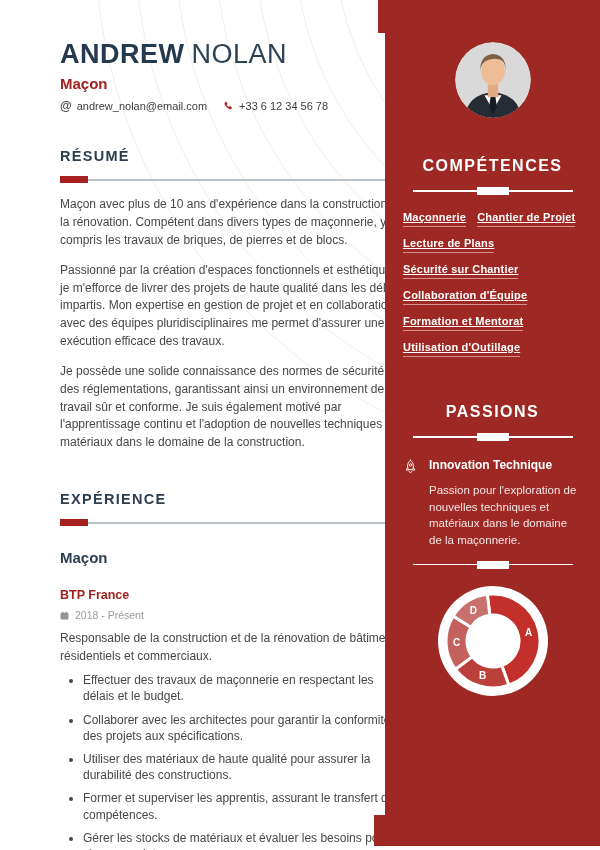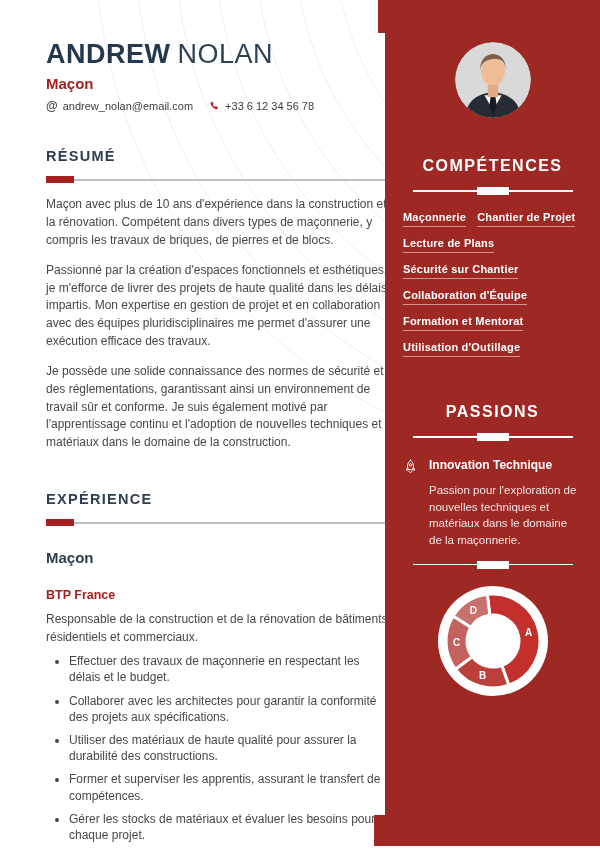--- a/index.html
+++ b/index.html
@@ -2,21 +2,21 @@
 <html style="--accent: #a5201e; --sidebar-bg: #9e2823; --heading: #2d3e50; --underline: #d8918d;"><head>
 <meta charset="utf-8">
 <style>
   html,body{margin:0;padding:0;background:#fff;}
   body{width:600px;height:850px;font-family:"Liberation Sans",sans-serif;}
   .page{position:relative;width:600px;height:850px;background:#fff;overflow:hidden;}
 
   .arcs{position:absolute;top:0;left:0;z-index:0;}
 
   
-  .main{position:absolute;top:0;left:4px;width:385px;height:850px;box-sizing:border-box;
+  .main{position:absolute;top:0;left:18px;width:385px;height:850px;box-sizing:border-box;
         padding:40px 1px 0 42px;z-index:1;}
   h1.name{margin:0;font-size:27px;color:#24394d;letter-spacing:.5px;line-height:1.05;}
   .first{font-weight:bold;}
   .last{font-weight:normal;margin-left:7px;color:#2c4257;}
   .prof{margin-top:7px;font-size:15px;font-weight:bold;color:var(--accent,#a5201e);}
   .contact{margin-top:8px;font-size:11px;color:#3d3d3d;}
   .c-row{display:flex;align-items:center;margin-top:4px;}
   .c-item{display:flex;align-items:center;gap:5px;}
   .c-item.phone{margin-left:16px;}
   .at{font-size:12px;font-weight:bold;color:#4c4c4c;line-height:1;}
@@ -47,21 +47,21 @@
   .shead{margin:0;text-align:center;font-size:16px;letter-spacing:1.5px;font-weight:bold;color:#fff;}
   .m-comp{margin-top:39px;}
   .m-pass{margin-top:46px;}
   .m-temps{margin-top:47px;}
   .sdiv{position:relative;height:8px;width:160px;margin:12px auto 0;}
   .sdiv::before{content:"";position:absolute;left:0;right:0;top:3px;height:1.5px;background:#fff;}
   .sdiv::after{content:"";position:absolute;left:50%;top:0;transform:translateX(-50%);width:32px;height:8px;background:#fff;}
 
   .skills{display:flex;flex-wrap:wrap;column-gap:11px;row-gap:10px;margin-top:16px;
           font-size:11px;font-weight:bold;}
-  .skill{border-bottom:1.5px solid var(--underline,#d8918d);padding-bottom:3px;letter-spacing:.2px;}
+  .skill{border-bottom:1.5px solid var(--underline,#d8918d);padding-bottom:3px;letter-spacing:.2px;text-decoration:underline;}
 
   .passions{margin-top:17px;}
   .pitem{display:grid;grid-template-columns:26px 1fr;}
   .pitem + .pitem{border-top:2px dotted rgba(255,255,255,.45);margin-top:13px;padding-top:14px;}
   .picon{grid-column:1;grid-row:1;padding-top:1px;}
   .pname{grid-column:2;grid-row:1;font-size:12px;font-weight:bold;}
   .pdesc{grid-column:2;grid-row:2;font-size:11.5px;line-height:1.45;color:rgba(255,255,255,.88);margin-top:4px;}
 
   .donut-wrap{margin-top:16px;text-align:center;}
   .donut-label{fill:#fff;font-size:10px;font-weight:bold;text-anchor:middle;
@@ -119,20 +119,28 @@
         </div>
     </section>
 
     <section class="sec exp">
       <h2 class="lhead">EXPÉRIENCE</h2>
       <div class="rule"></div>
       <div>
           <div class="job">
           <h3>Maçon</h3>
           <div class="company">BTP France</div>
+          <div class="daterow">
+            <svg width="9" height="9" viewBox="0 0 16 16">
+                <rect x="1" y="3" width="14" height="12" rx="1.5" fill="#8f959b"></rect>
+                <rect x="4" y="1" width="2" height="4" fill="#8f959b"></rect>
+                <rect x="10" y="1" width="2" height="4" fill="#8f959b"></rect>
+              </svg>
+            <span>2018 - Présent</span>
+          </div>
           <div class="jdesc">Responsable de la construction et de la rénovation de bâtiments résidentiels et commerciaux.</div>
           <ul>
               <li>Effectuer des travaux de maçonnerie en respectant les délais et le budget.</li>
               <li>Collaborer avec les architectes pour garantir la conformité des projets aux spécifications.</li>
               <li>Utiliser des matériaux de haute qualité pour assurer la durabilité des constructions.</li>
               <li>Former et superviser les apprentis, assurant le transfert de compétences.</li>
               <li>Gérer les stocks de matériaux et évaluer les besoins pour chaque projet.</li>
             </ul>
         </div>
         </div>

